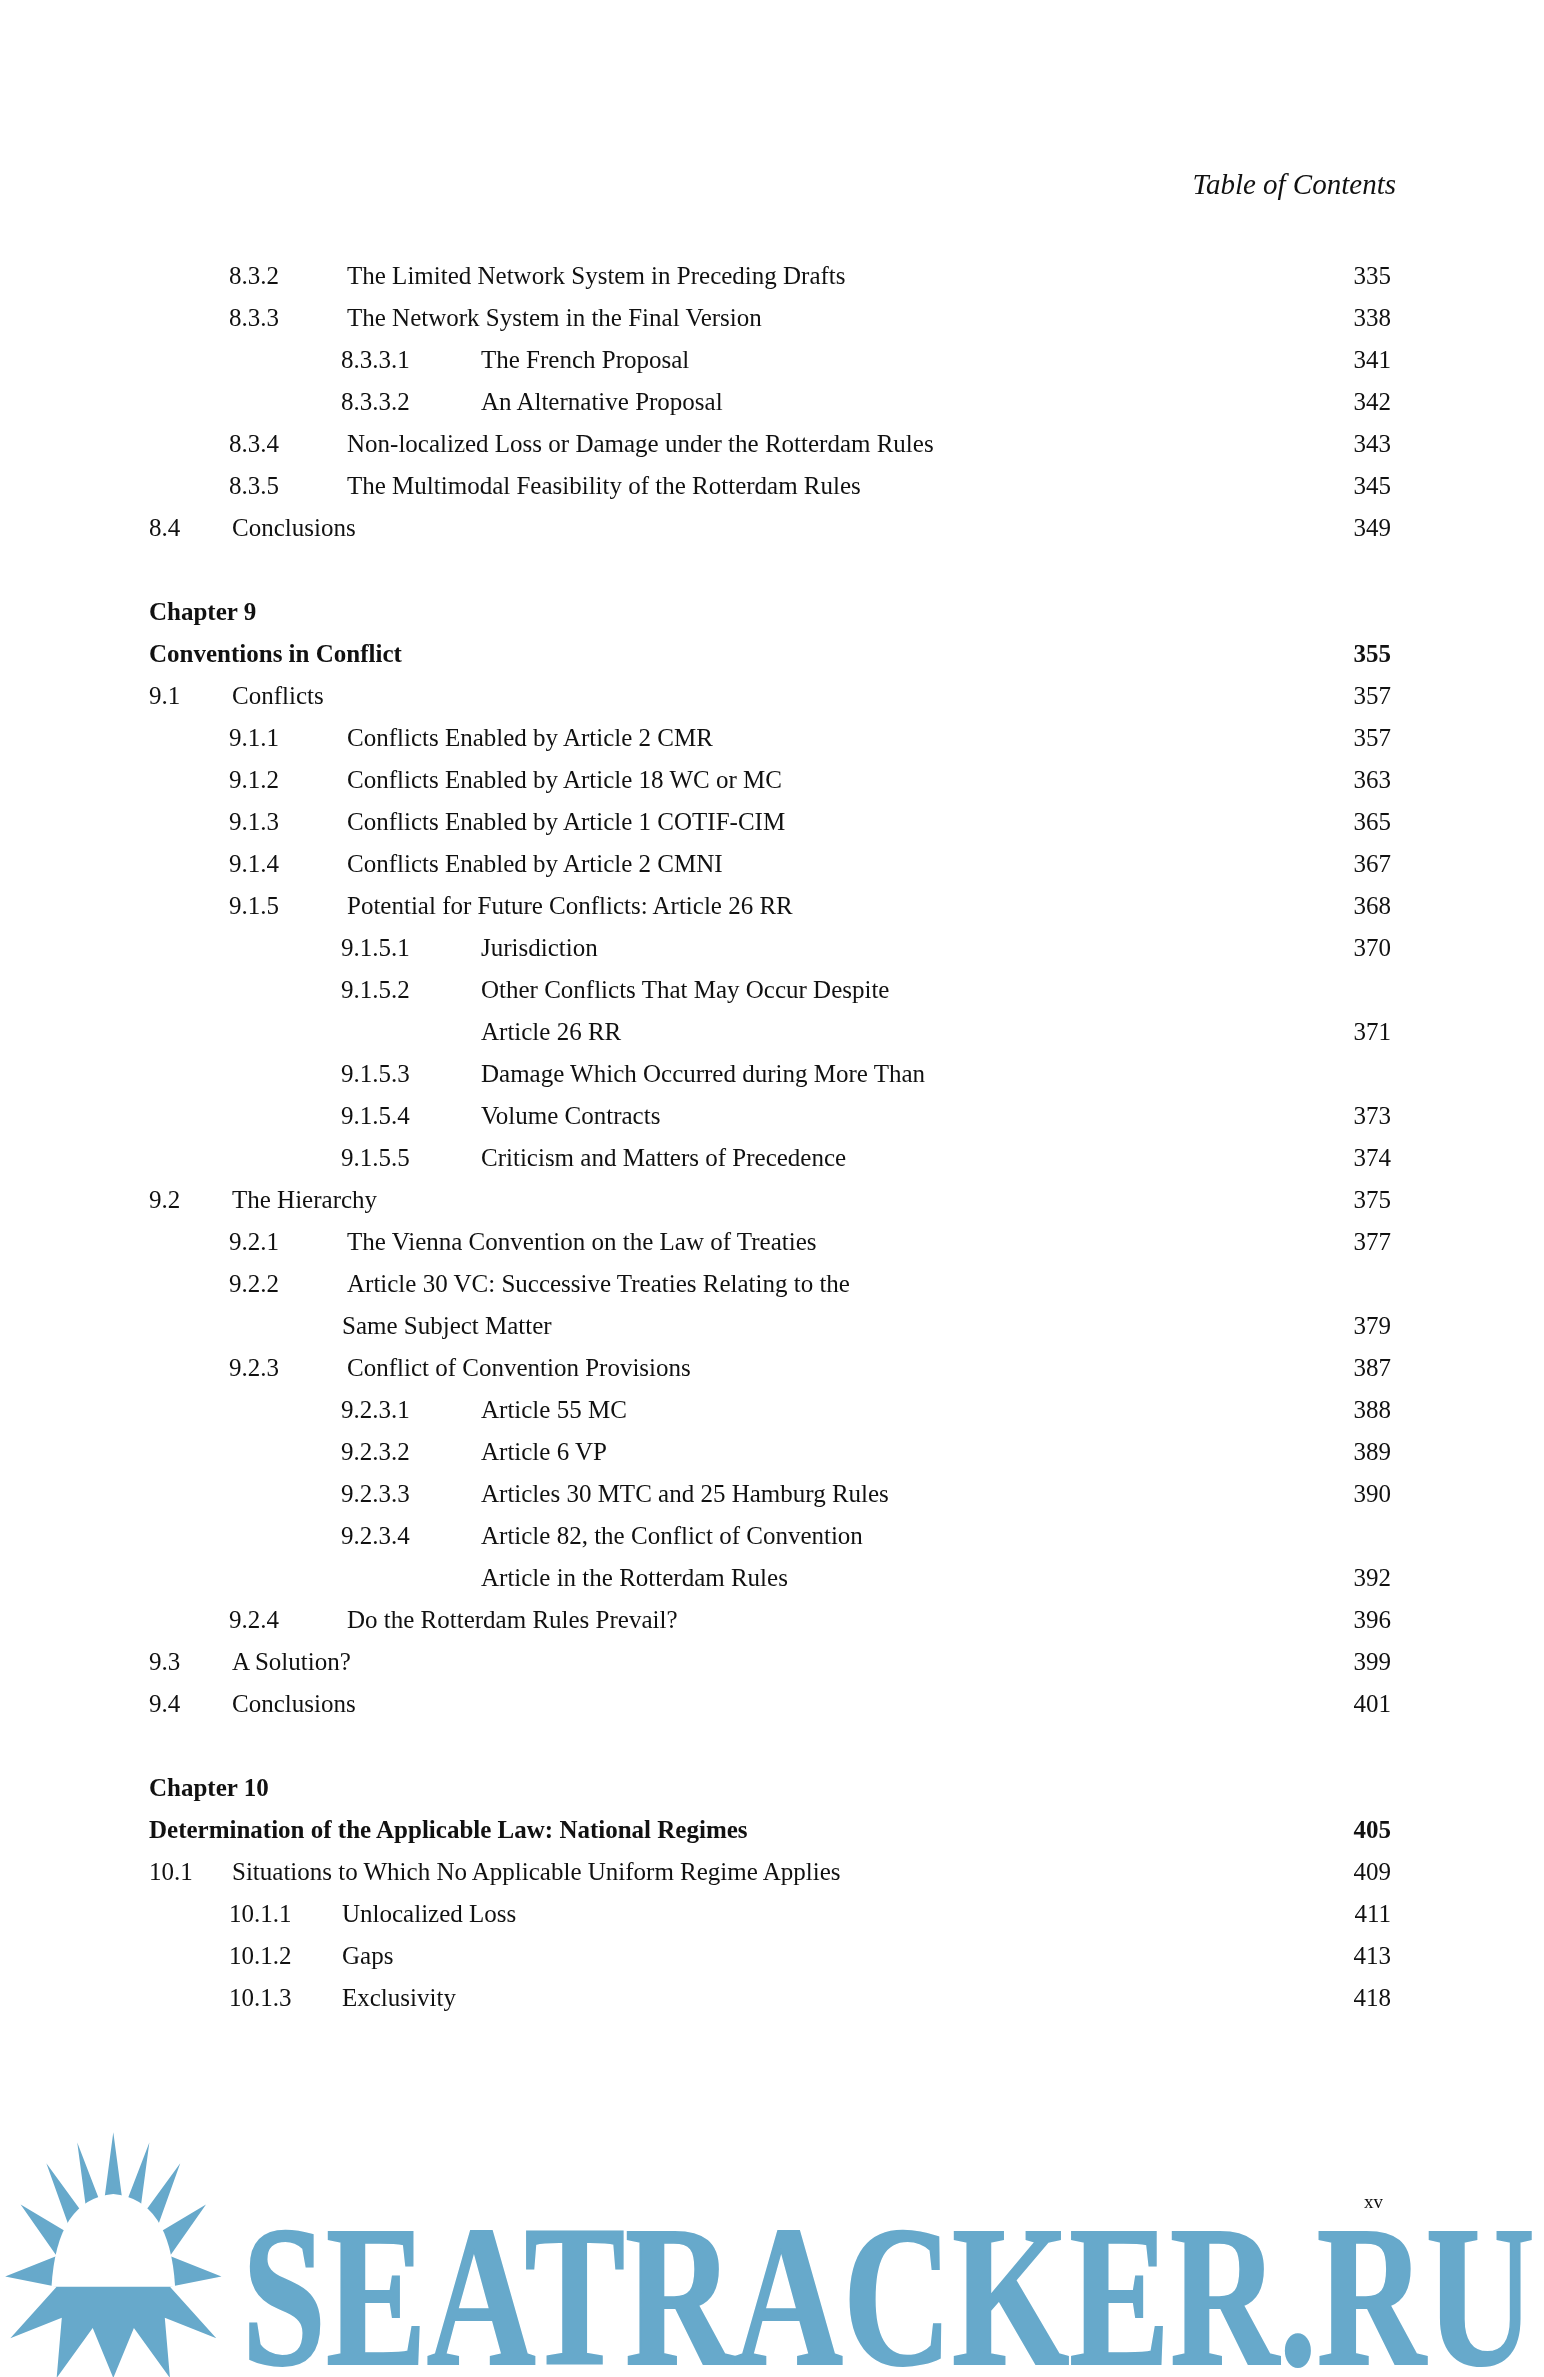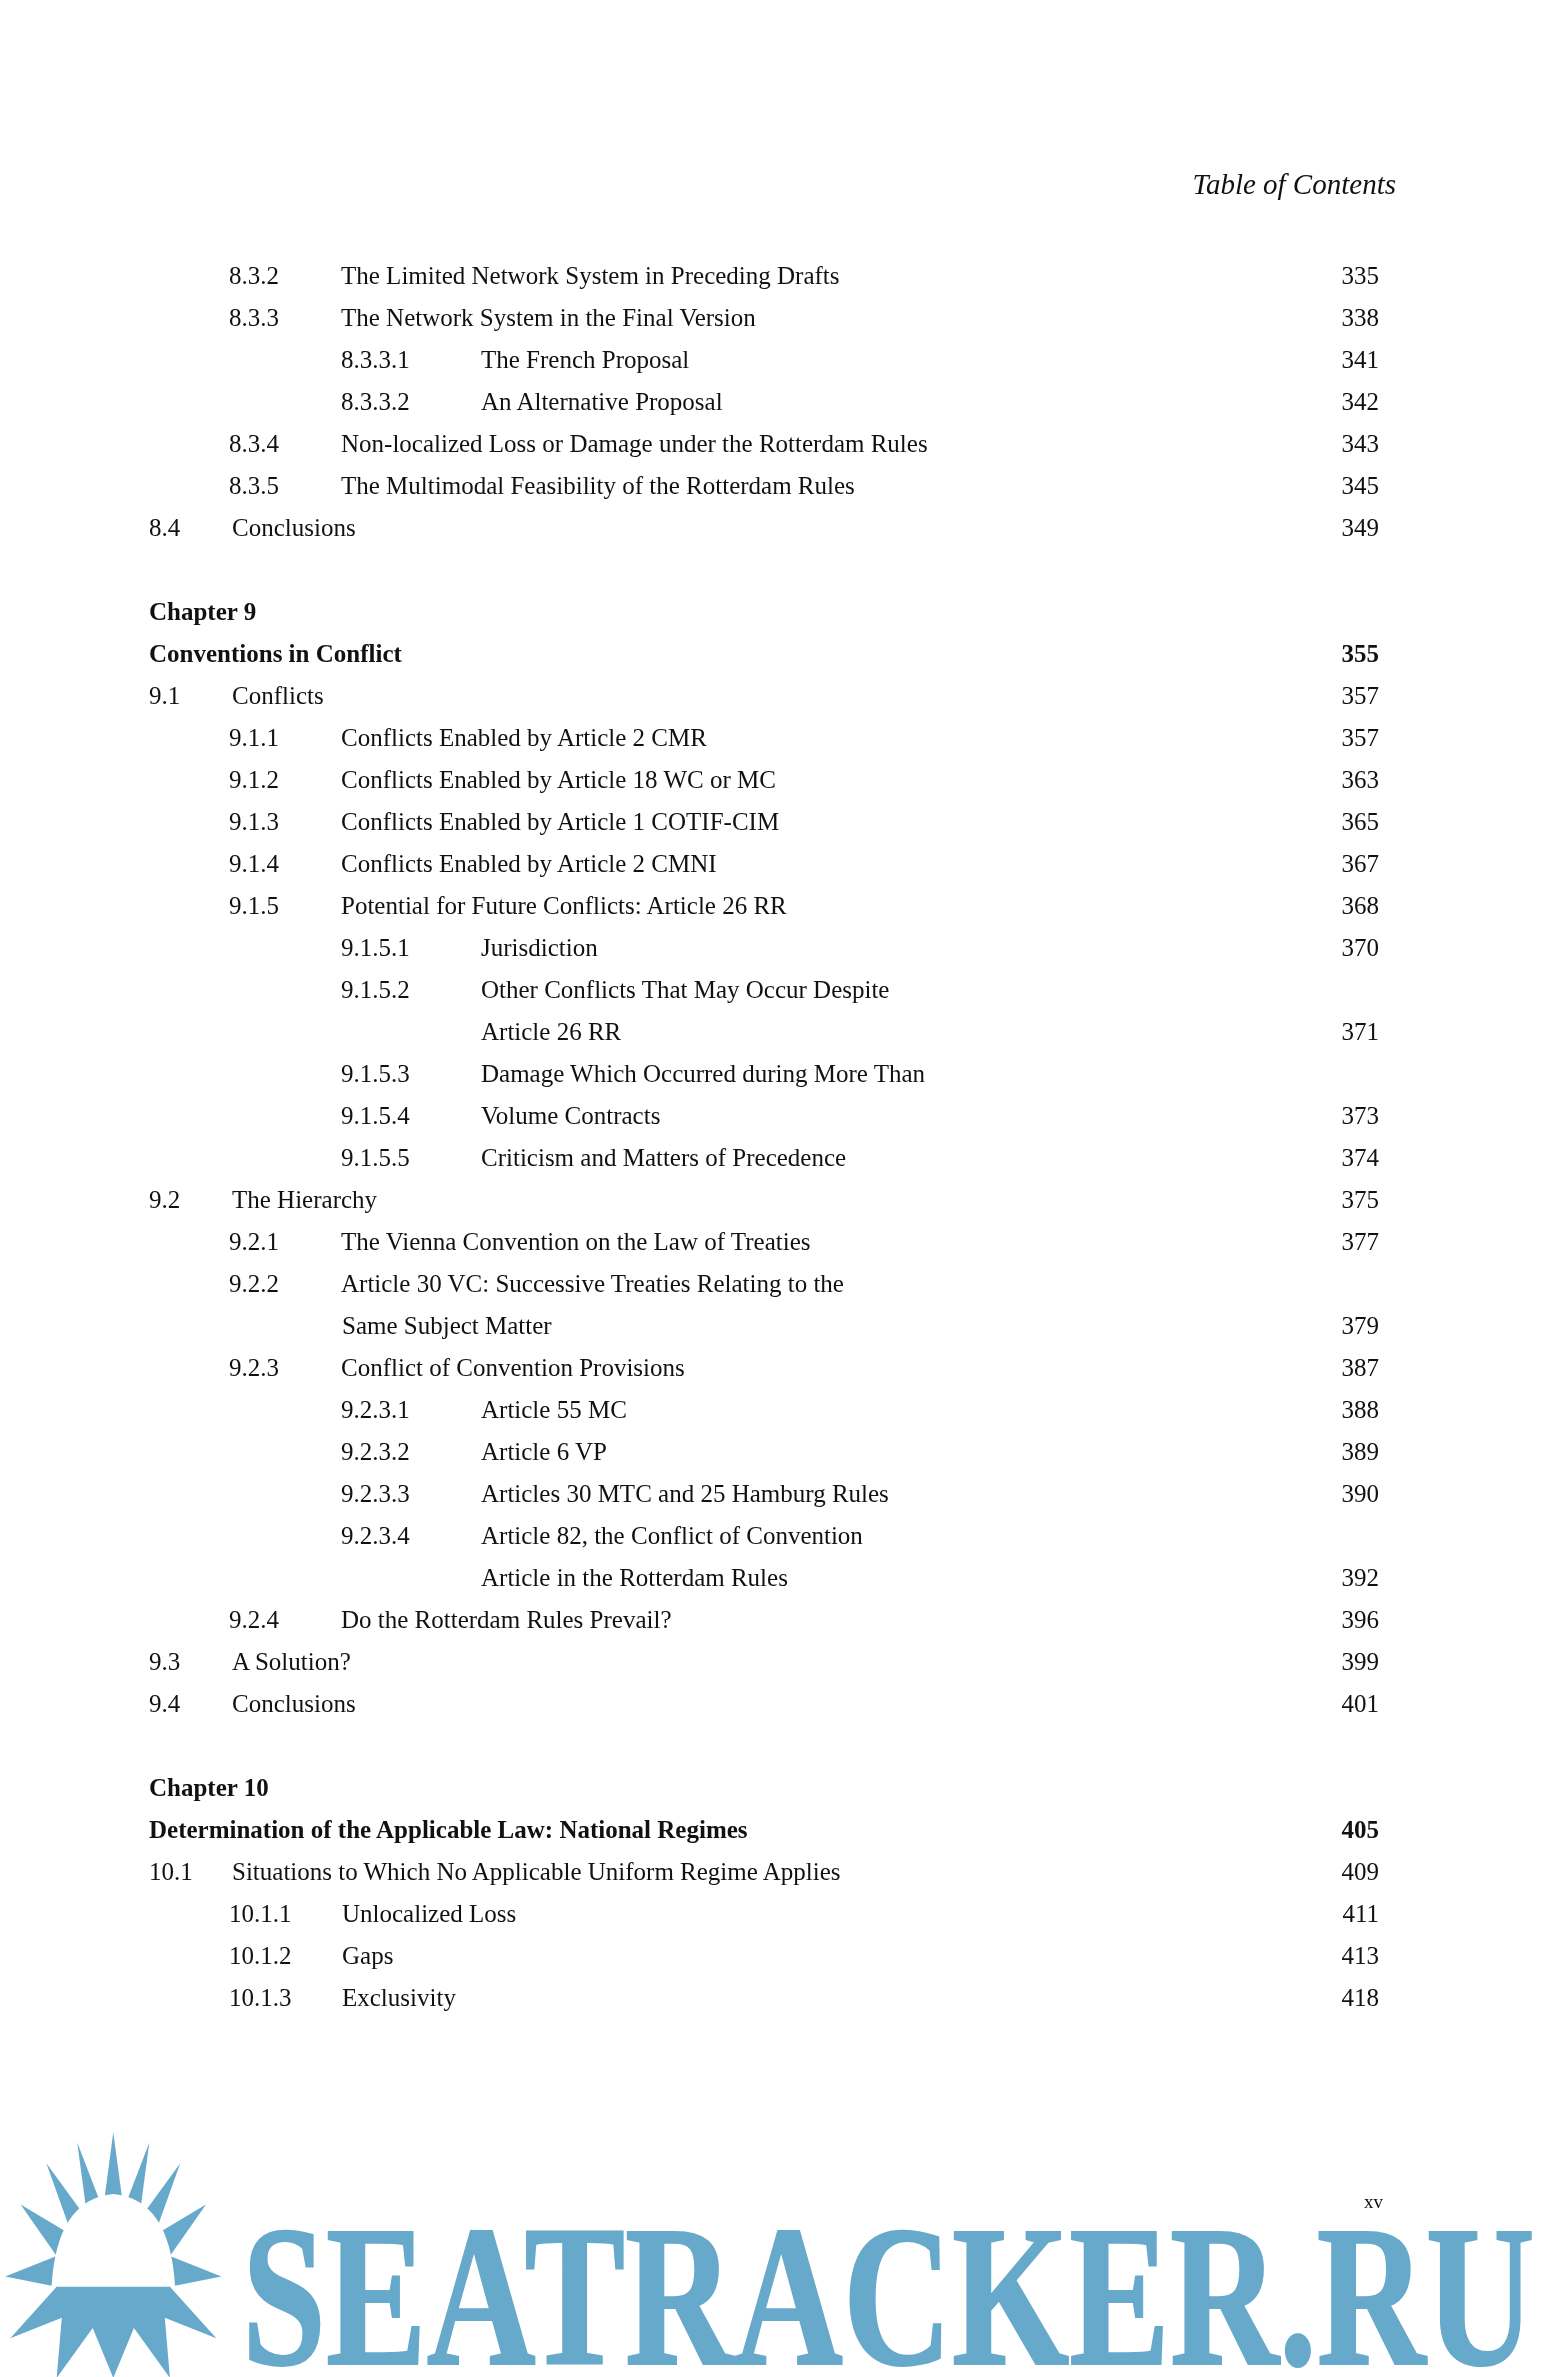--- a/index.html
+++ b/index.html
@@ -3,25 +3,25 @@
 <meta charset="utf-8">
 <style>
   html, body { margin: 0; padding: 0; background: #ffffff; }
   body { width: 1545px; height: 2377px; position: relative; overflow: hidden;
          font-family: "Liberation Serif", "DejaVu Serif", serif; color: #111; }
   .running-head { position: absolute; top: 164px; right: 149px; font-style: italic; font-size: 29px; line-height: 41px; }
   .toc { position: absolute; left: 149px; top: 255px; width: 1246px; }
   .row { position: relative; height: 42px; font-size: 25px; line-height: 42px; white-space: nowrap; }
   .row .num { position: absolute; top: 0; }
   .row .title { position: absolute; top: 0; }
-  .row .page { position: absolute; right: 16px; top: 0; text-align: center; }
+  .row .page { position: absolute; right: 4px; top: 0; text-align: center; }
   .row.l1 .num { left: 0; }
   .row.l1 .title { left: 83px; }
   .row.l2 .num { left: 80px; }
-  .row.l2 .title { left: 192px; }
+  .row.l2 .title { left: 198px; }
   .row.l3 .num { left: 192px; }
   .row.l3 .title { left: 332px; text-align: center; }
   .row.cont.l2 .title { left: 193px; }
   .row.cont.l3 .title { left: 332px; }
   .row.l2w .num { left: 80px; }
   .row.l2w .title { left: 193px; }
   .row.ch .title { left: 0; font-weight: bold; }
   .row.ch .page { font-weight: bold; }
   .row.gap { height: 42px; }
   .folio { position: absolute; left: 1364px; top: 2186px; font-size: 19px; line-height: 31px; }

